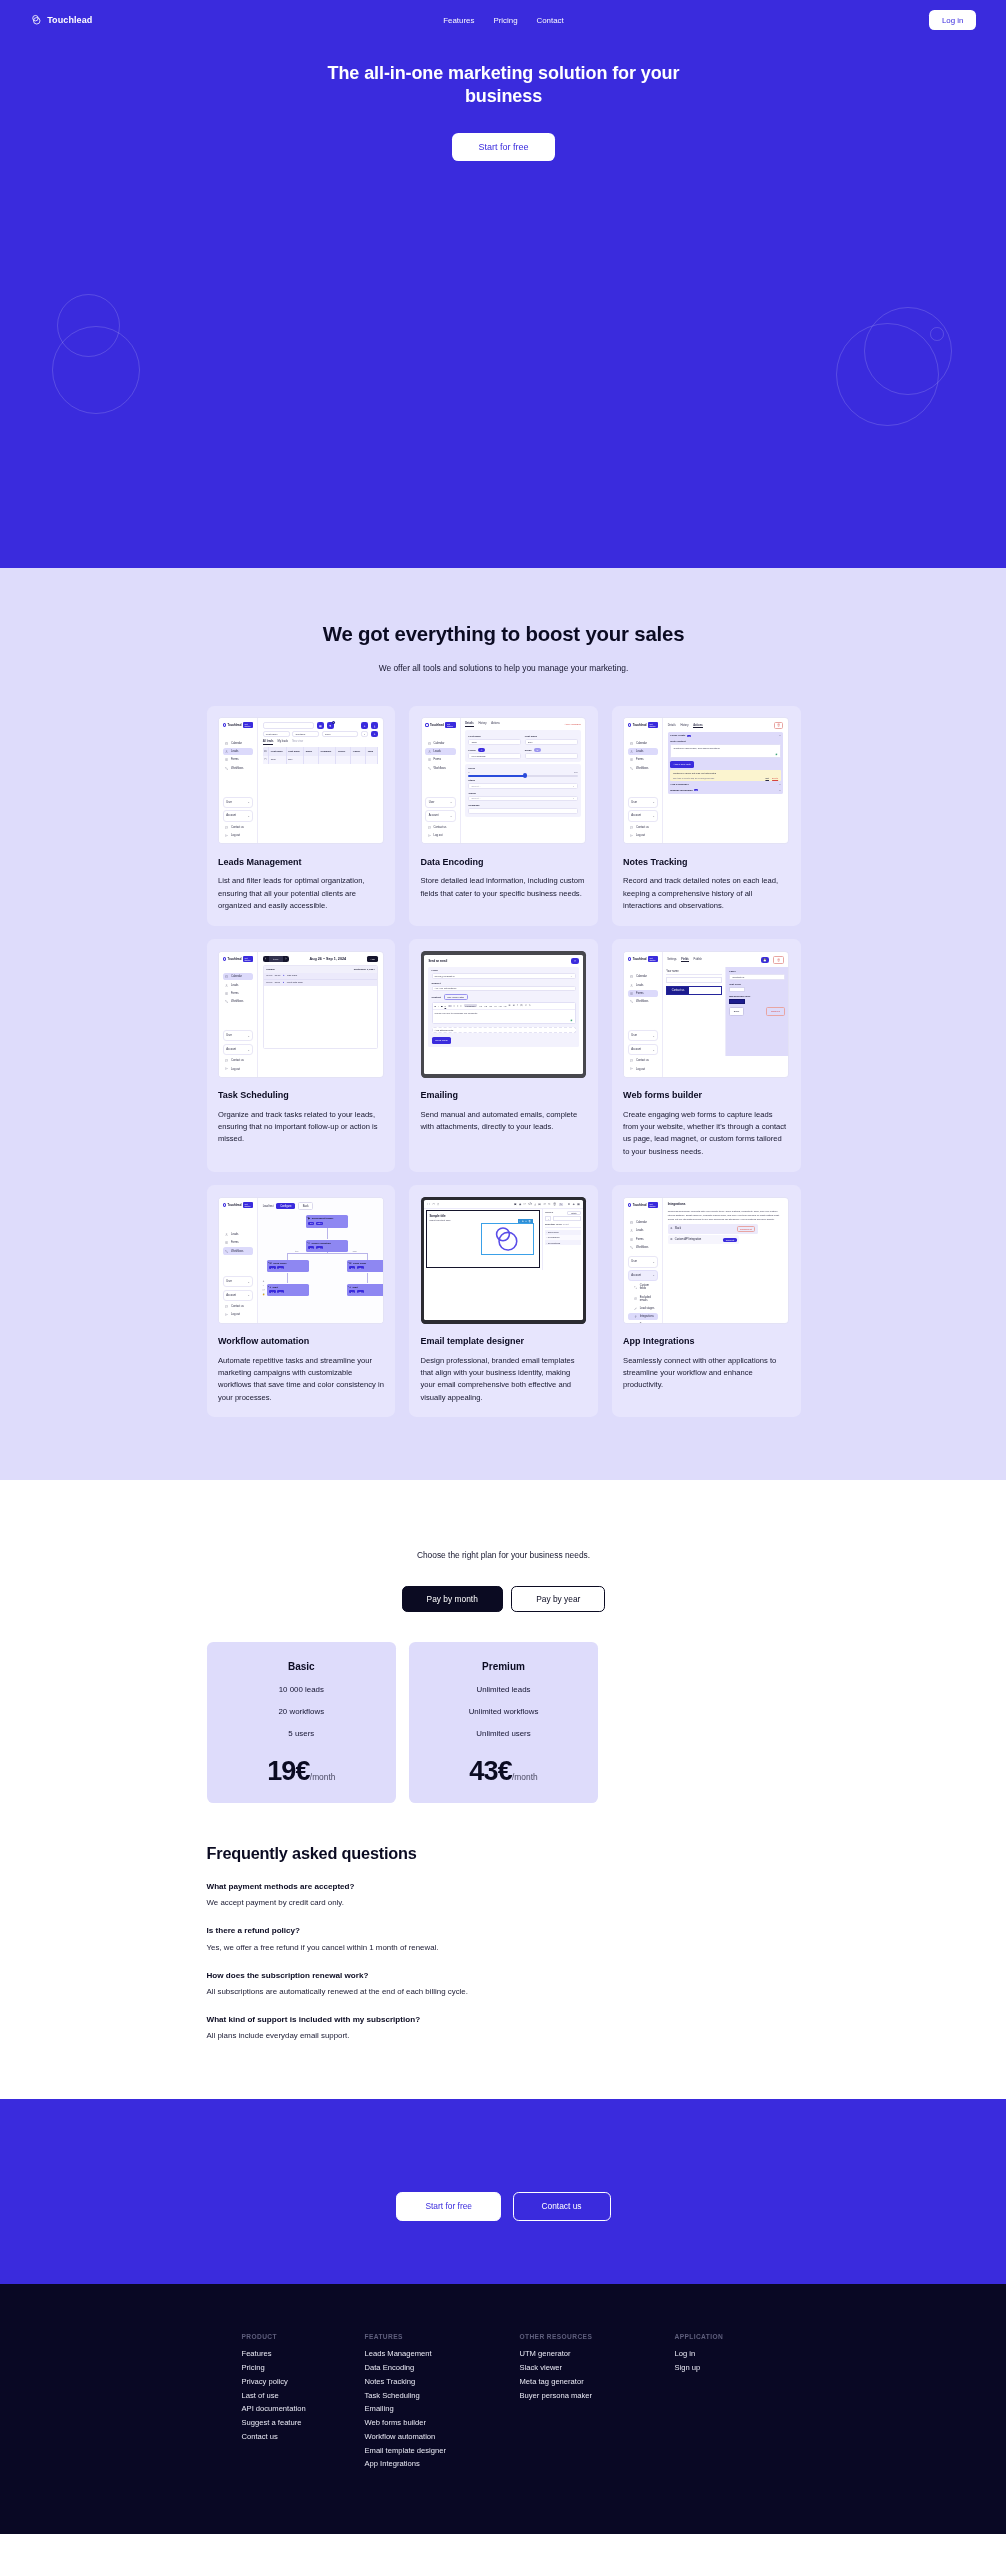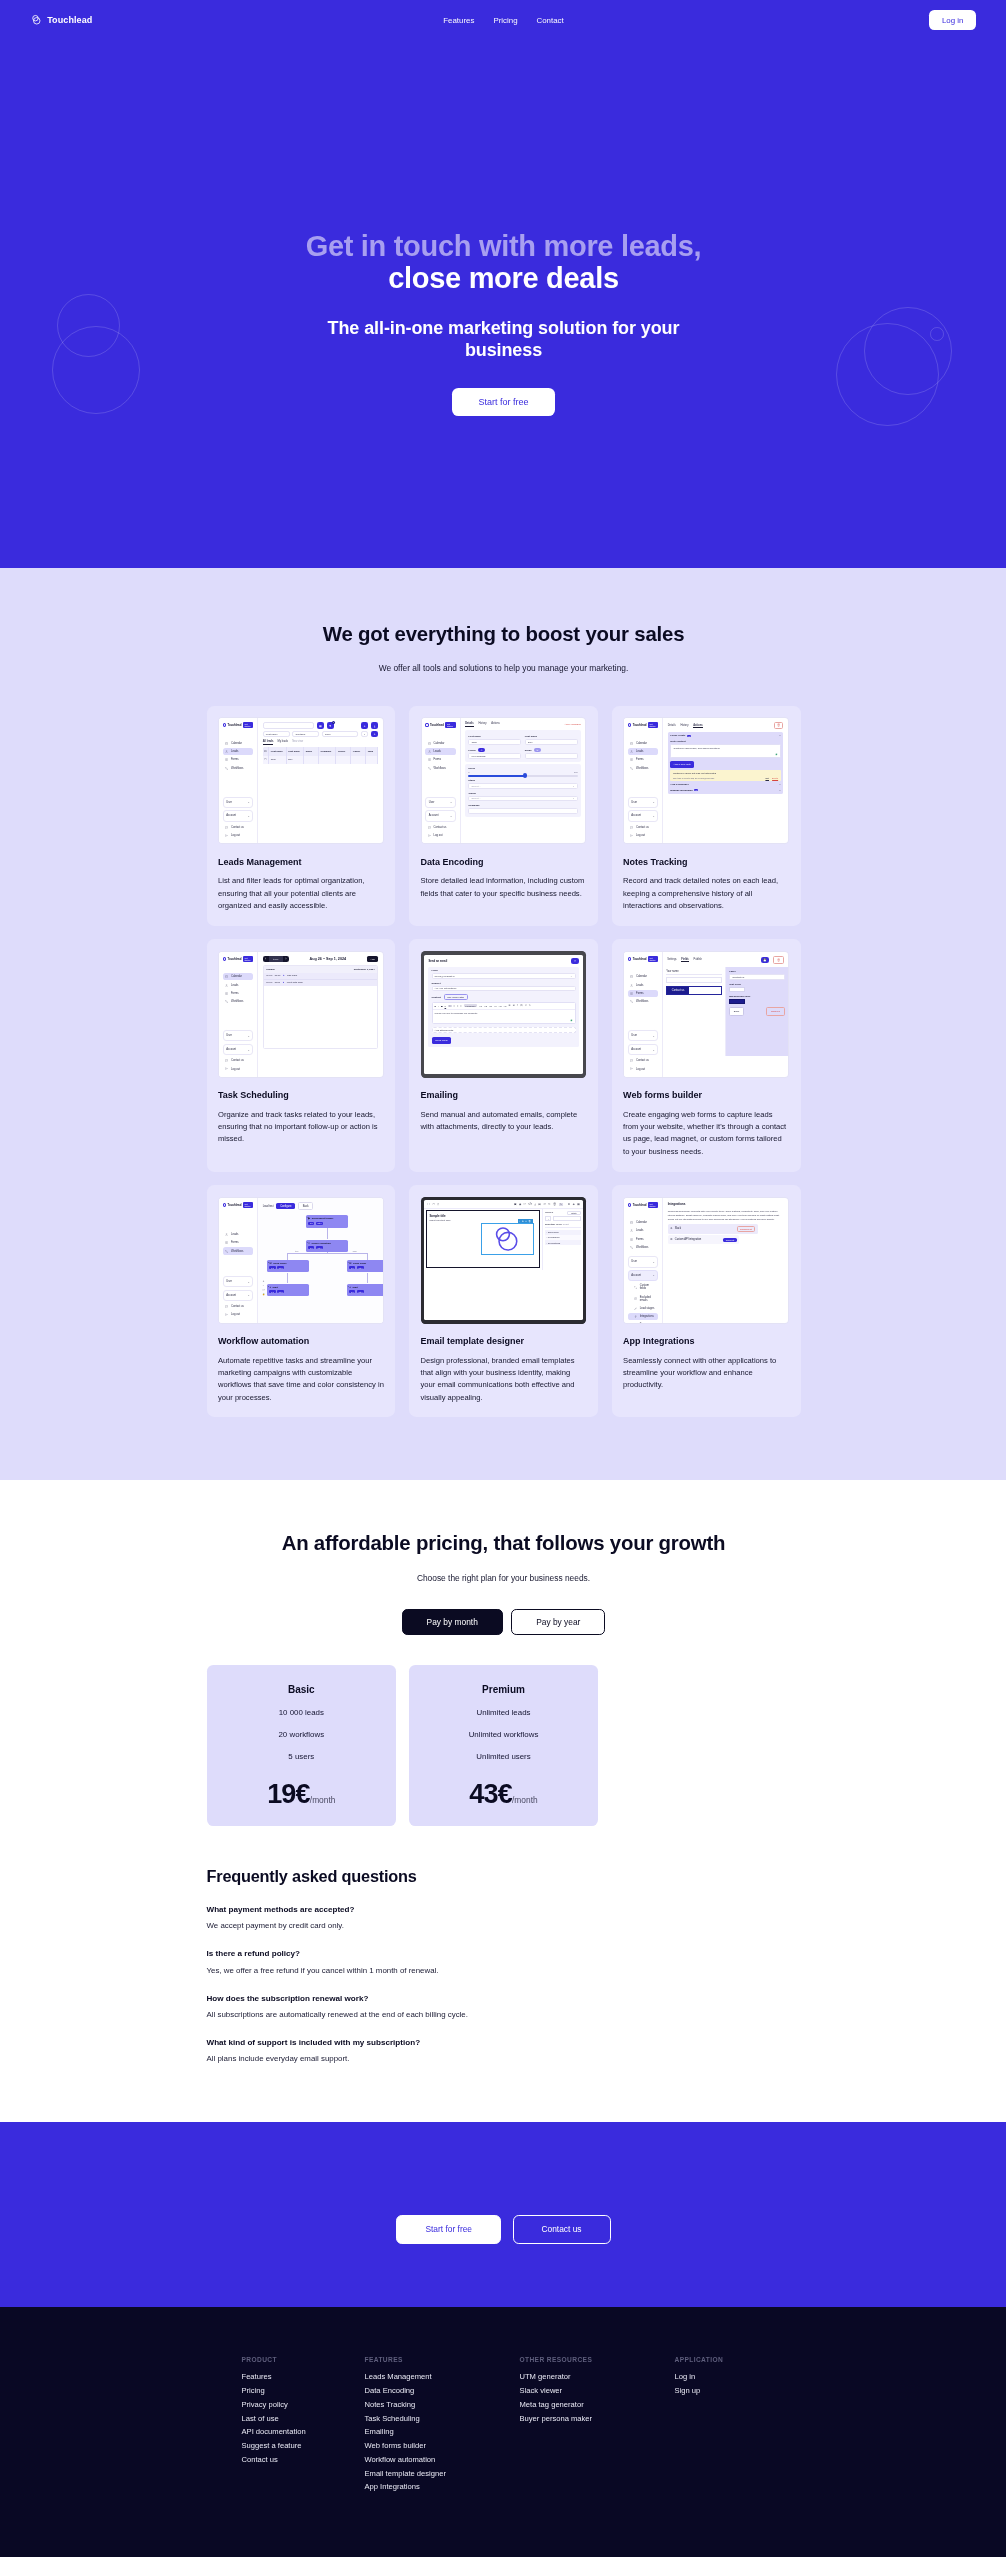--- a/index.html
+++ b/index.html
@@ -278,23 +278,20 @@
     <button class="login-btn">Log in</button>
   </header>
 
   <section class="hero">
     <span class="hero-deco deco-a"></span>
     <span class="hero-deco deco-b"></span>
     <span class="hero-deco deco-c"></span>
     <span class="hero-deco deco-d"></span>
     <span class="hero-deco deco-e"></span>
 
-    <h1 class="hero-title">
-      <span>Get in touch with more leads, </span><span class="accent">close more deals</span>
-    </h1>
     <p class="hero-sub">The all-in-one marketing solution for your business</p>
     <button class="hero-cta">Start for free</button>
   </section>
 
   <section class="features">
     <h2 class="section-title">We got everything to boost your sales</h2>
     <p class="section-sub">We offer all tools and solutions to help you manage your marketing.</p>
 
     <div class="cards-grid">
 
@@ -1122,21 +1119,21 @@
                   </div>
                   <div style="background:#f3f2fd;padding:1.6px;margin-top:1.6px">› <span>Dimension</span></div>
                   <div style="background:#fbfaff;padding:1.6px">› <span>Typography</span></div>
                   <div style="background:#f3f2fd;padding:1.6px">› <span>Decorations</span></div>
                 </div>
               </div>
             </div>
           </div>
         </div>
         <div class="card-title">Email template designer</div>
-        <div class="card-desc">Design professional, branded email templates that align with your business identity, making your email communications both effective and visually appealing.</div>
+        <div class="card-desc">Design professional, branded email templates that align with your business identity, making your email comprehensive both effective and visually appealing.</div>
       </div>
 
       <div class="card">
         <div class="card-shot">
           <div class="app">
             <div class="app-side">
               <div class="app-brand">
                 <span class="dot"></span>
                 <span class="nm">Touchlead</span>
                 <span class="pill">Get started</span>
@@ -1231,21 +1228,20 @@
           </div>
         </div>
         <div class="card-title">App Integrations</div>
         <div class="card-desc">Seamlessly connect with other applications to streamline your workflow and enhance productivity.</div>
       </div>
 
     </div>
   </section>
 
   <section class="pricing">
-    <h2 class="section-title">An affordable pricing, that follows your growth</h2>
     <p class="section-sub">Choose the right plan for your business needs.</p>
     <div class="toggle-row">
       <button class="toggle-btn on">Pay by month</button>
       <button class="toggle-btn off">Pay by year</button>
     </div>
 
     <div class="plans">
       <div class="plan">
         <div class="plan-name">Basic</div>
         <div class="plan-feat">10 000 leads</div>

